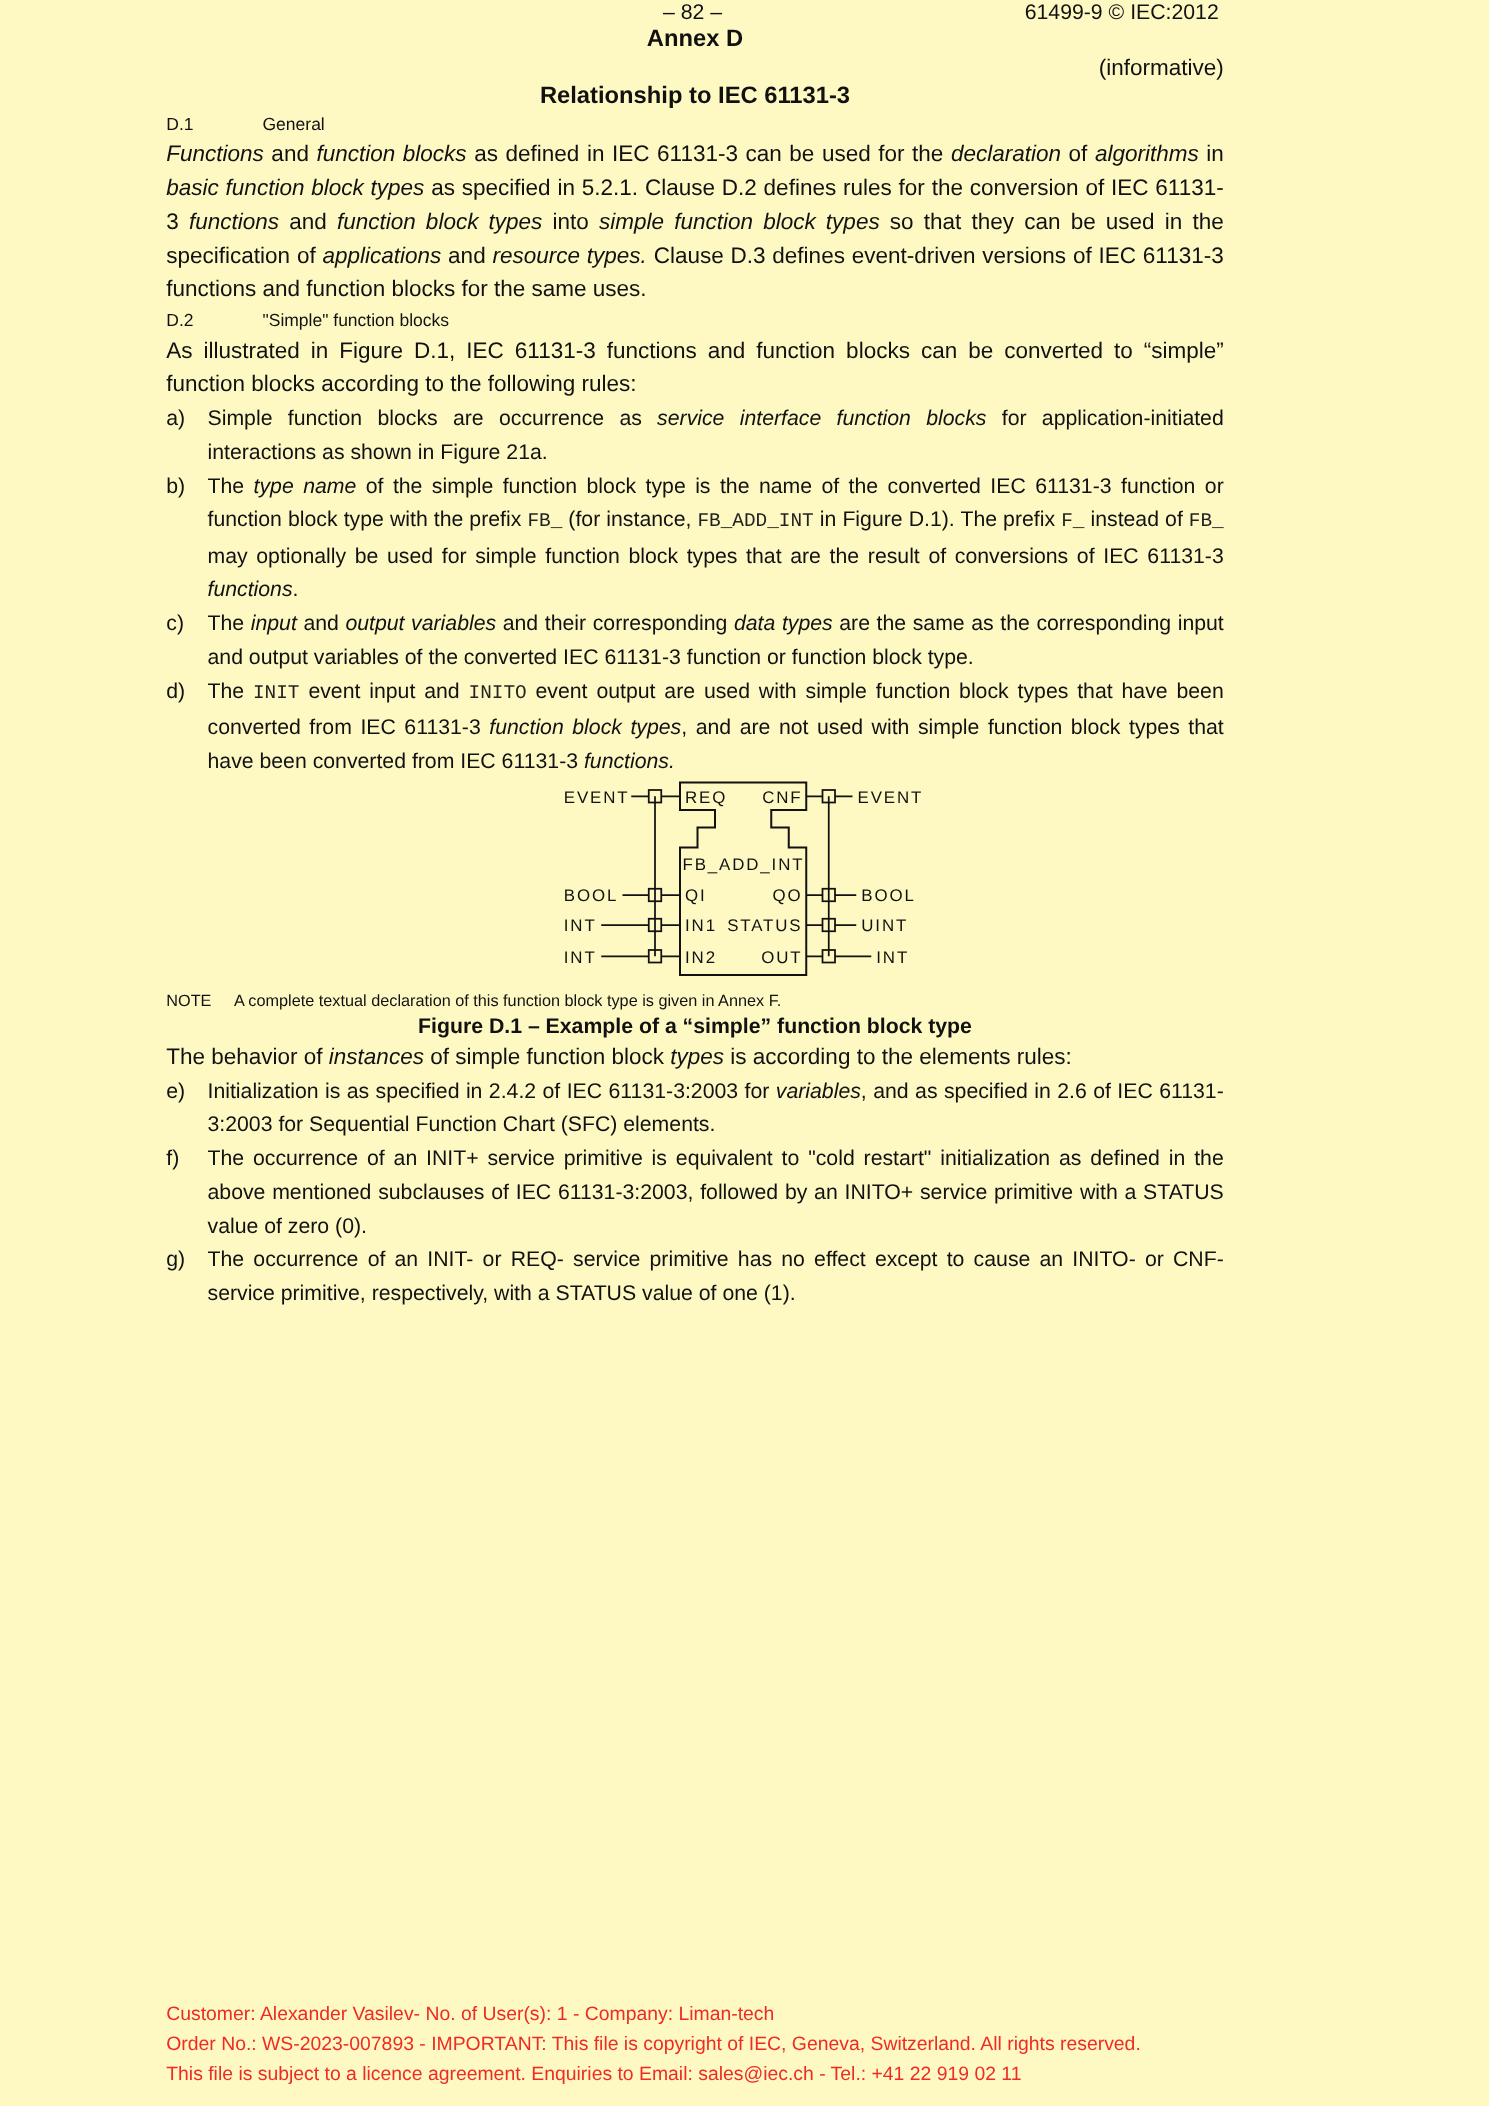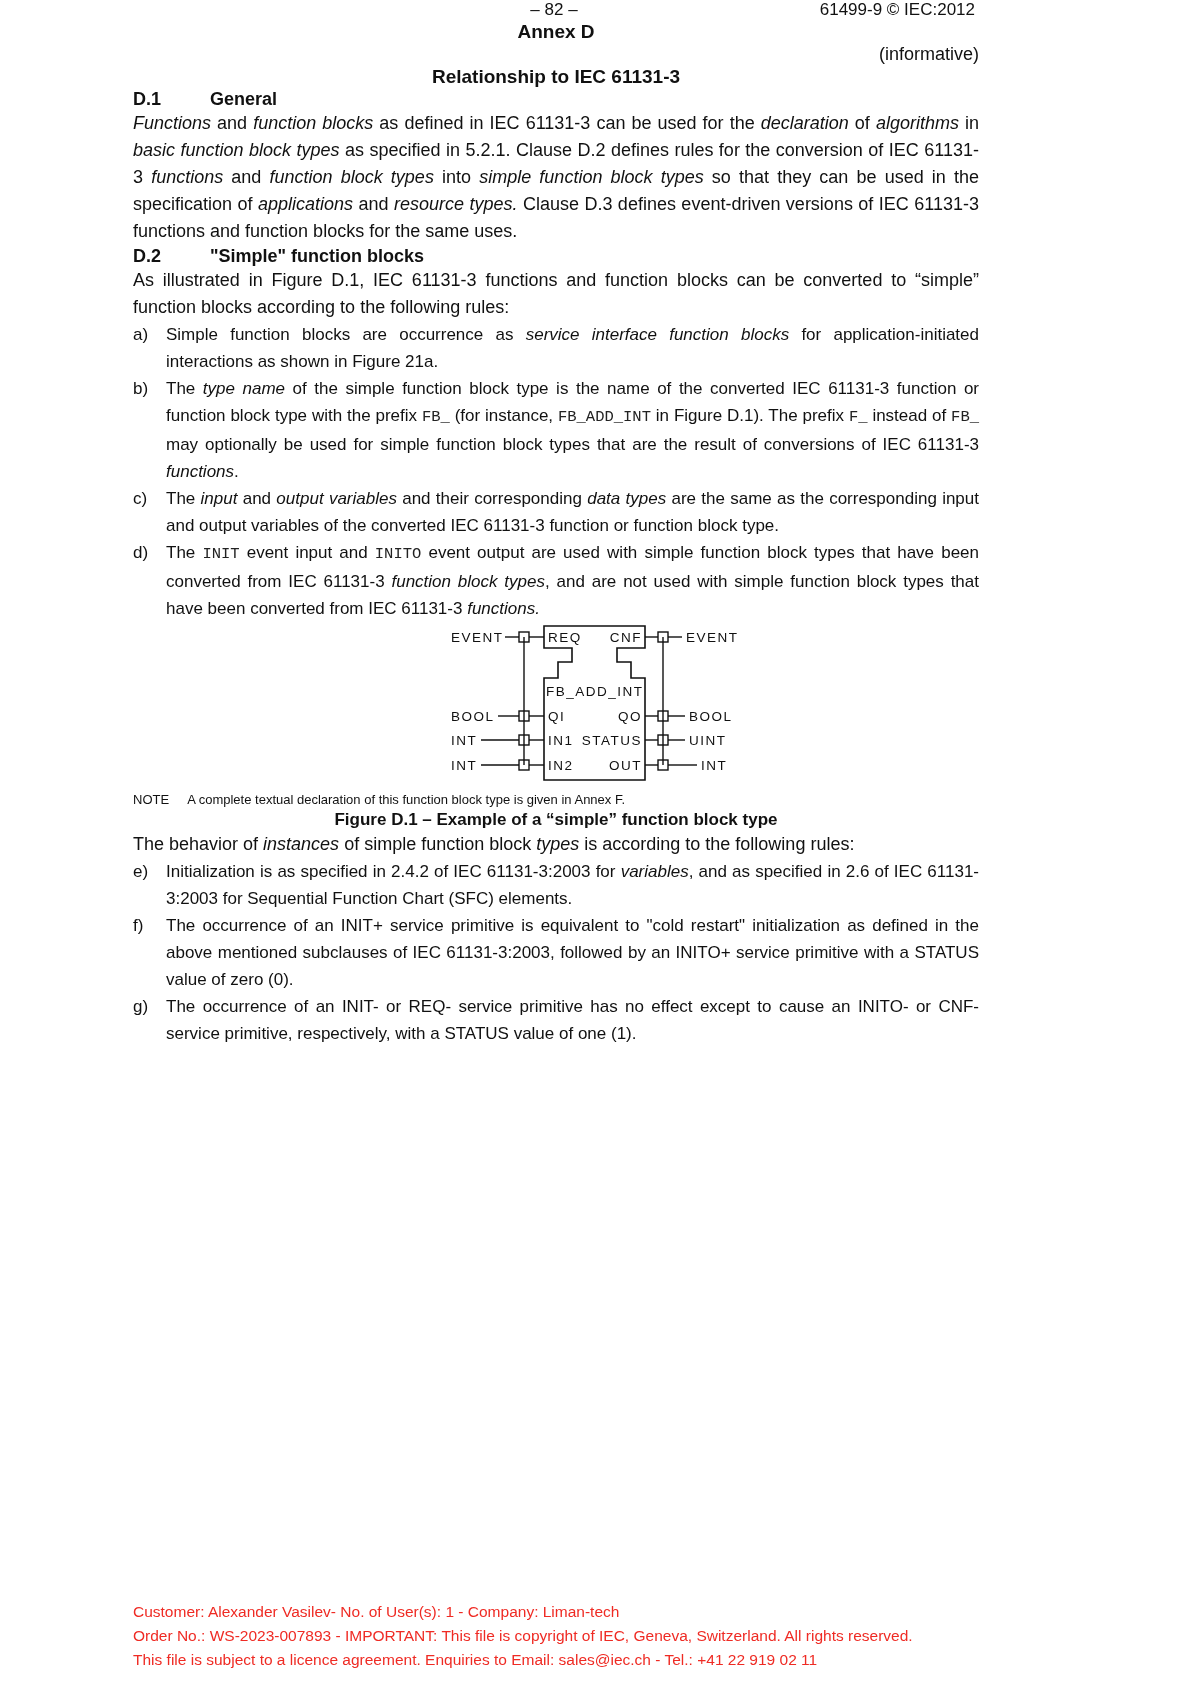--- a/index.html
+++ b/index.html
@@ -1,36 +1,36 @@
 <!DOCTYPE html>
 <html><head>
 <meta charset="utf-8">
 <style>
   html,body{margin:0;padding:0;background:#777;}
   .page{
     position:relative;
     width:1191px;height:1685px;
     margin:0 auto;
-    background:#ffffff;
+    background:#fef9c3;
     color:#111;
     font-family:"Liberation Sans","DejaVu Sans",sans-serif;
     overflow:hidden;
   }
   .content{padding:0 212px 0 133px;}
   .content > div{margin:0;}
 
   .page-header{position:relative;margin-top:106px;height:20px;font-size:17px;}
   .page-header .pgnum{position:absolute;left:0;right:4px;text-align:center;}
   .page-header .docref{position:absolute;right:4px;top:0;}
 
   .annex-title{margin-top:34px;font-size:19px;line-height:23px;font-weight:bold;text-align:center;}
   .annex-sub{margin-top:5px;font-size:18px;line-height:22px;text-align:right;}
   .annex-rel{margin-top:28px;font-size:19px;line-height:23px;font-weight:bold;text-align:center;}
 
-  .sec-head{font-size:18px;line-height:22px;font-weight:bold;}
+  .sec-head{font-size:14px;line-height:22px;font-weight:normal;}
   .h-d1{margin-top:84px;}
   .h-d2{margin-top:44px;}
   .sec-head .h-num{display:inline-block;width:77px;}
 
   .body-para{font-size:18px;line-height:27px;text-align:justify;}
   .para1{margin-top:10px;}
   .para2{margin-top:22px;}
   .para3{margin-top:26px;}
 
   .li{display:flex;font-size:17px;line-height:27px;}
@@ -159,21 +159,21 @@
         <text class="fig-label" x="203" y="148" text-anchor="end">OUT</text>
       </svg>
     </div>
 
     <div class="fig-note">
       <span class="note-label">NOTE</span><span>A complete textual declaration of this function block type is given in Annex F.</span>
     </div>
 
     <div class="fig-caption">Figure D.1 – Example of a “simple” function block type</div>
 
-    <div class="body-para para3"><span class="run-n">The behavior of </span><span class="run-i">instances</span><span class="run-n"> of simple function block </span><span class="run-i">types</span><span class="run-n"> is according to the following rules:</span></div>
+    <div class="body-para para3"><span class="run-n">The behavior of </span><span class="run-i">instances</span><span class="run-n"> of simple function block </span><span class="run-i">types</span><span class="run-n"> is according to the elements rules:</span></div>
 
     <div class="li li-e">
       <span class="li-marker">e)</span>
       <span class="li-body"><span class="run-n">Initialization is as specified in 2.4.2 of IEC 61131-3:2003 for </span><span class="run-i">variables</span><span class="run-n">, and as specified in 2.6 of IEC 61131-3:2003 for Sequential Function Chart (SFC) elements.</span></span>
     </div>
     <div class="li li-f">
       <span class="li-marker">f)</span>
       <span class="li-body"><span class="run-n">The occurrence of an INIT+ service primitive is equivalent to "cold restart" initialization as defined in the above mentioned subclauses of IEC 61131-3:2003, followed by an INITO+ service primitive with a STATUS value of zero (0).</span></span>
     </div>
     <div class="li li-g">

